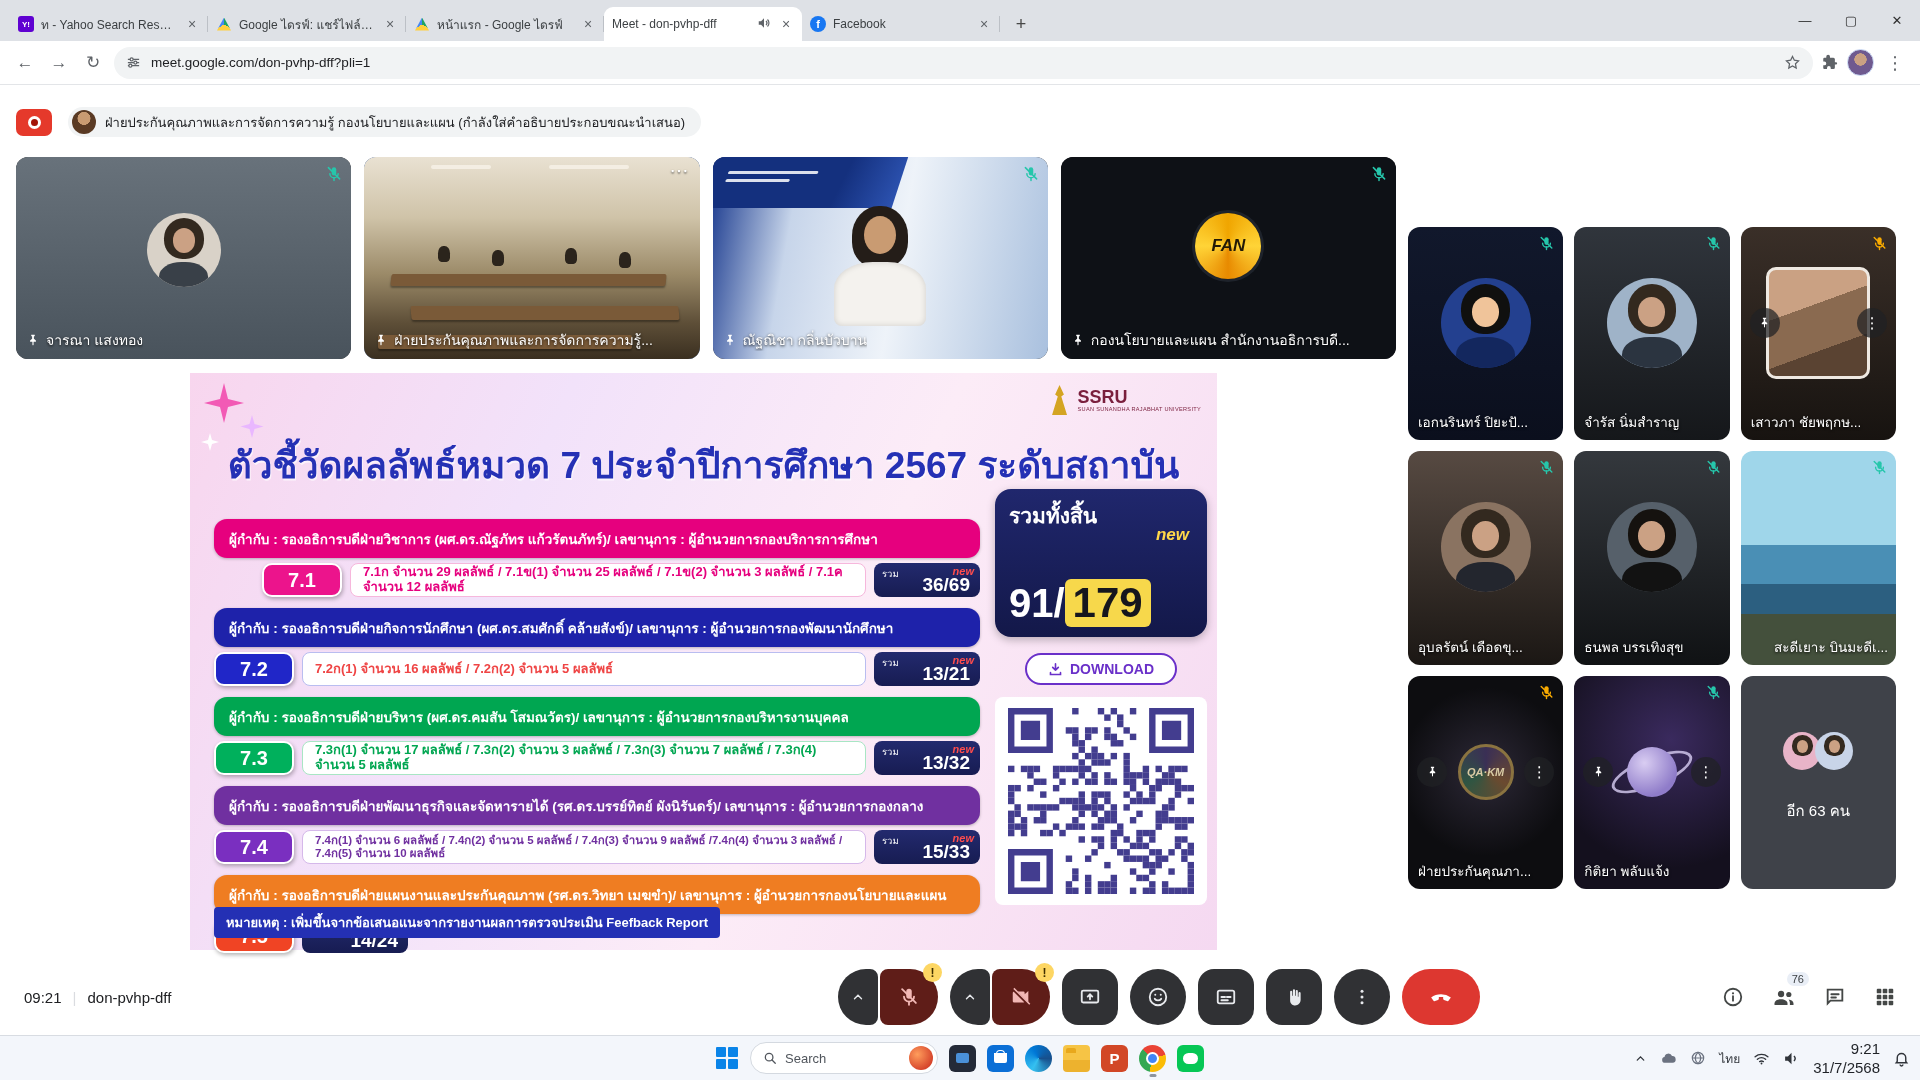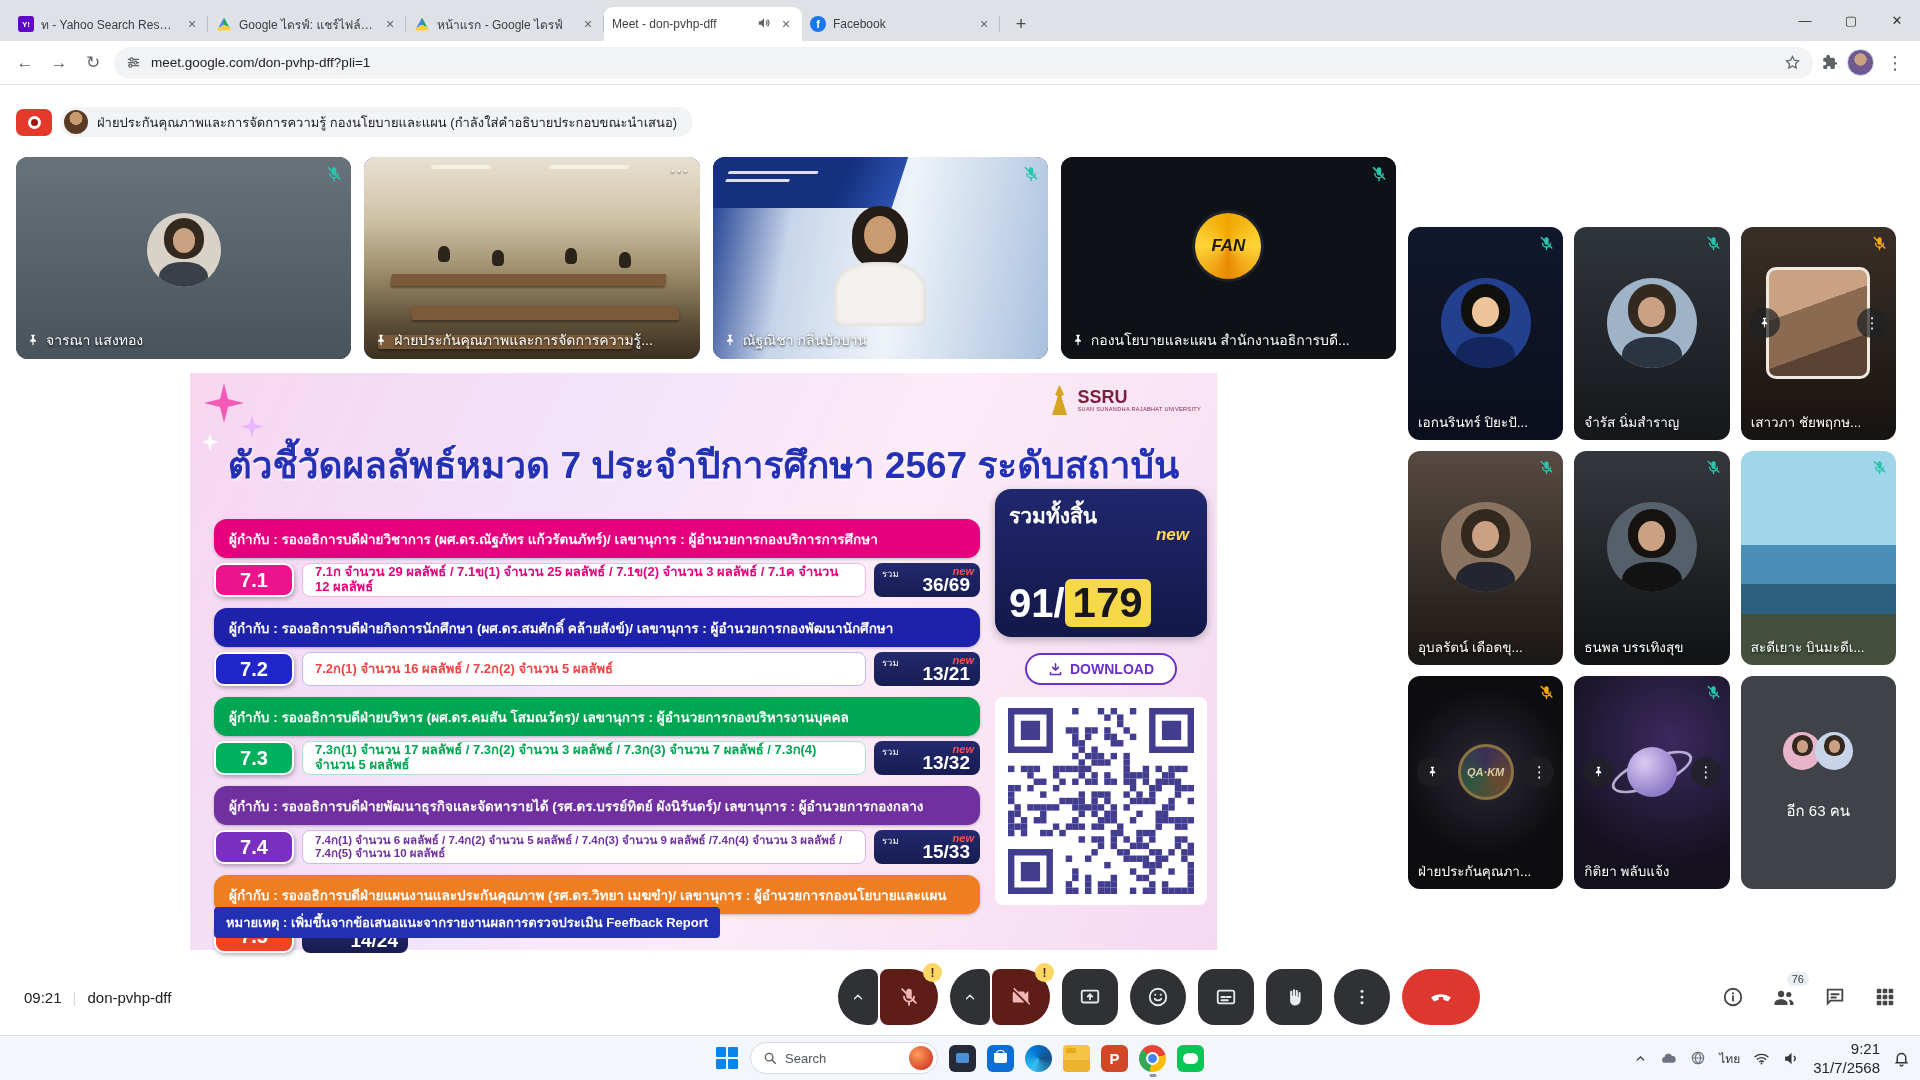--- a/index.html
+++ b/index.html
@@ -25,21 +25,21 @@
 
   .toolbar { position:absolute; top:41px; left:0; right:0; height:44px; background:#fff; display:flex; align-items:center; gap:8px; padding:0 12px; border-bottom:1px solid #e3e5e8; }
   .nav-ico { width:26px; text-align:center; font-size:17px; color:#5f6368; }
   .omnibox { flex:1; height:32px; background:#f1f3f4; border-radius:16px; display:flex; align-items:center; gap:10px; padding:0 12px; font-size:13.5px; color:#202124; }
   .omni-url { flex:1; }
   .toolbar svg.gico { display:block; }
   .avatar-chip { width:27px; height:27px; border-radius:50%; background:radial-gradient(circle at 50% 38%,#caa183 30%,#6f5a8f 32% 100%); border:1.5px solid #c5d3f0; }
 
   
   .meet { position:absolute; top:85px; left:0; right:0; bottom:45px; background:#fff; }
-  .rec-banner { position:absolute; top:22px; left:16px; display:flex; align-items:center; gap:8px; }
+  .rec-banner { position:absolute; top:22px; left:16px; display:flex; align-items:center; gap:16px; }
   .rec-ico { width:36px; height:27px; border-radius:7px; background:#e5392b; display:flex; align-items:center; justify-content:center; }
   .rec-dot { width:13px; height:13px; border-radius:50%; border:3px solid #fff; background:#a31408; }
   .banner-pill { height:30px; background:#f1f3f4; border-radius:15px; display:flex; align-items:center; gap:9px; padding:3px 16px 3px 4px; font-size:13px; color:#202124; }
   .banner-av { width:24px; height:24px; border-radius:50%; background:radial-gradient(circle at 50% 35%,#c99b72 32%,#5a3a24 34%); }
 
   .stage { position:absolute; top:72px; left:16px; width:1380px; height:202px; display:flex; gap:13px; }
   .stile { flex:1; border-radius:12px; position:relative; overflow:hidden; background:#202124; }
   .stile.speaking { outline:3px solid #8ab4f8; outline-offset:-3px; }
   .nameplate { position:absolute; left:10px; bottom:8px; display:flex; align-items:center; gap:6px; color:#fff; font-size:14px; max-width:88%; text-shadow:0 1px 3px rgba(0,0,0,.9); }
   .np-txt { white-space:nowrap; overflow:hidden; text-overflow:ellipsis; }
@@ -80,21 +80,21 @@
 
   .rows { position:absolute; top:146px; left:24px; width:766px; display:flex; flex-direction:column; gap:11px; }
   .hdr { height:39px; border-radius:13px; display:flex; align-items:center; padding:0 15px; color:#fff; font-size:13.5px; font-weight:bold; box-shadow:0 1px 3px rgba(0,0,0,.25); white-space:nowrap; overflow:hidden; }
   .row { display:flex; gap:8px; height:34px; margin-top:5px; }
   .badge { width:80px; border-radius:10px; border:2px solid #fff; color:#fff; font-size:20px; font-weight:bold; display:flex; align-items:center; justify-content:center; box-shadow:1px 2px 4px rgba(0,0,0,.3); flex:none; }
   .detail { flex:1; background:#fff; border-radius:8px; display:flex; align-items:center; padding:0 12px; font-size:13px; font-weight:bold; line-height:1.12; }
   .total { width:106px; background:linear-gradient(#232a6e,#171c52); border-radius:8px; position:relative; color:#fff; flex:none; }
   .total .lab { position:absolute; top:3px; left:8px; font-size:9.5px; }
   .total .val { position:absolute; bottom:1px; left:0; right:10px; text-align:right; font-size:19px; font-weight:bold; }
   .total .new { position:absolute; top:2px; right:6px; font-size:11px; font-weight:bold; font-style:italic; color:#ff4d4d; }
-  .c1 .hdr{background:#e6007e;} .c1 .badge{background:#ec148c;} .c1 .detail{color:#e6007e;border:1.5px solid #f6b7dc;}
+  .c1 .hdr{background:#e6007e;} .c1 .badge{background:#ec148c;margin-left:48px;} .c1 .detail{color:#e6007e;border:1.5px solid #f6b7dc;}
   .c2 .hdr{background:#1e22aa;} .c2 .badge{background:#2026c8;} .c2 .detail{color:#ef4444;border:1.5px solid #b9bdf0;}
   .c3 .hdr{background:#00a651;} .c3 .badge{background:#00b05c;} .c3 .detail{color:#00a651;border:1.5px solid #a8e6c4;}
   .c4 .hdr{background:#7030a0;} .c4 .badge{background:#7a2fc0;} .c4 .detail{color:#7030a0;border:1.5px solid #d5b8ea;font-size:11.5px;}
   .c5 .hdr{background:#ef7d22;} .c5 .badge{background:#f04424;} .c5 .detail{color:#e8252d;border:1.5px solid #f8c5a8;}
   .note { position:absolute; left:24px; bottom:12px; background:#2430b4; color:#fff; font-size:13px; font-weight:bold; padding:5px 12px; border-radius:4px; }
 
   .rightcol { position:absolute; left:805px; top:116px; width:212px; }
   .sumbox { height:148px; background:linear-gradient(#20276d,#131849); border-radius:16px; padding:10px 14px; color:#fff; position:relative; box-shadow:0 3px 8px rgba(0,0,0,.25); }
   .sum-label { font-size:21px; font-weight:bold; }
   .sum-new { position:absolute; top:36px; right:18px; color:#ffd84a; font-weight:bold; font-style:italic; font-size:17px; }
@@ -116,21 +116,21 @@
   .bg1 { background:linear-gradient(180deg,#30353c,#15171a); }
   .bg1 .pav{background:#9fb3c8;} .bg1 .torso{background:#2b3440;}
   .bg2 { background:linear-gradient(180deg,#11182c,#0b0f1d); }
   .bg2 .pav{background:#23408f;} .bg2 .hair{background:#10100f;} .bg2 .face{background:#f0c49a;} .bg2 .torso{background:#13275e;}
   .photo3 { position:absolute; left:50%; top:45%; transform:translate(-50%,-50%); width:104px; height:112px; border-radius:10px; border:3px solid #efe9e2; background:linear-gradient(160deg,#caa183 0 36%,#8a6a50 36% 70%,#5a4332 70%); }
   .bg3 { background:linear-gradient(180deg,#3a2f28,#171310); }
   .bg4 { background:linear-gradient(180deg,#574a42,#1b1714); }
   .bg4 .pav{background:#8a7361;} .bg4 .torso{background:#23262e;}
   .bg5 { background:linear-gradient(180deg,#34383d,#101214); }
   .bg5 .pav{background:#56606a;} .bg5 .hair{background:#15120f;} .bg5 .torso{background:#121212;}
-  .bg6 { background:linear-gradient(180deg,#9fd6ea 0 44%,#4a8fb5 44% 62%,#2c5f80 62% 76%,#44503c 76%); }
+  .bg6 { background:linear-gradient(180deg,#9fd6ea 0 44%,#4a8fb5 44% 62%,#2c5f80 62% 76%,#44503c 76%);text-align:right; }
   .bg7 { background:radial-gradient(circle at 50% 45%,#23202b 0 18%,#0d0d10 60%); }
   .qalogo { position:absolute; left:50%; top:45%; transform:translate(-50%,-50%); width:56px; height:56px; border-radius:50%; background:conic-gradient(#3a2f55,#6b4a2f,#2f5542,#3a2f55); border:3px solid #8a7340; display:flex; align-items:center; justify-content:center; color:#d9cba4; font-size:11px; font-weight:bold; font-style:italic; }
   .bg8 { background:radial-gradient(circle at 62% 30%,#3a2a5e,#14101e 72%); }
   .planet { position:absolute; left:50%; top:45%; transform:translate(-50%,-50%); width:50px; height:50px; border-radius:50%; background:radial-gradient(circle at 35% 32%,#d9cdf2,#8f7cc9 70%); }
   .ring { position:absolute; left:50%; top:45%; transform:translate(-50%,-50%) rotate(-22deg); width:86px; height:30px; border:3px solid #cfc4ea; border-radius:50%; opacity:.85; }
   .bg9 { background:#3f4249; }
   .dual { position:absolute; left:50%; top:36%; transform:translate(-50%,-50%); width:70px; height:40px; }
   .dual .pav { position:absolute; width:38px; height:38px; }
   .dual .a1 { left:0; } .dual .a1.pav{background:#e8b4c8;}
   .dual .a2 { right:0; } .dual .a2.pav{background:#c8d4e8;}

